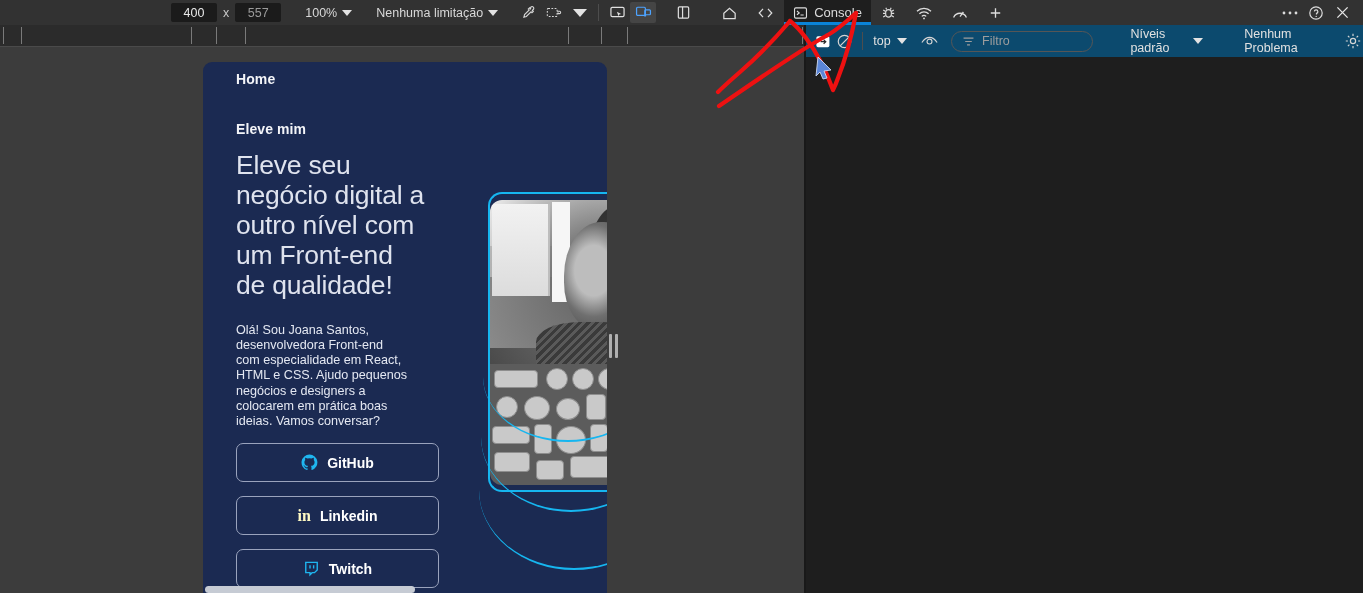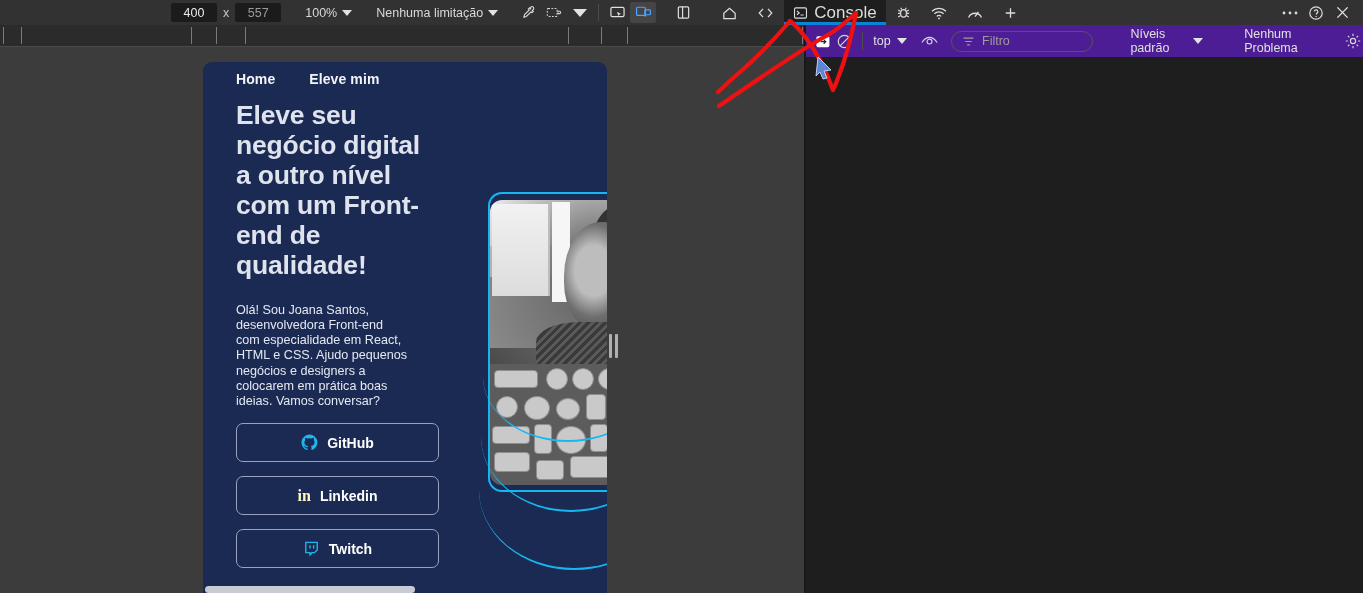--- a/index.html
+++ b/index.html
@@ -33,21 +33,21 @@
   .dim-input.second { color: #9b9b9b; }
   .dim-x { color: #c8c8c8; font-size: 12.5px; padding: 0 6px; }
   .dt-sep { width: 1px; height: 17px; background: #4d4d4d; margin: 0 5px; }
   .icobtn {
     width: 26px; height: 21px; display: flex; align-items: center;
     justify-content: center; border-radius: 2px;
   }
   .icobtn.active { background: #454545; }
   .tabbtn {
     height: 25px; display: flex; align-items: center; gap: 6px; padding: 0 9px;
-    position: relative; color: #dcdcdc; font-size: 17px;
+    position: relative; color: #dcdcdc; font-size: 13px;
   }
   .tabbtn.active { background: #1e1e1e; }
   .tabbtn.active::after {
     content: ""; position: absolute; left: 0; right: 0; bottom: 0;
     height: 3px; background: #0a84d8;
   }
 
   
   .rulerbar {
     position: absolute; left: 0; top: 25px; width: 805px; height: 21px;
@@ -55,21 +55,21 @@
   }
   .rulertick { position: absolute; top: 2px; width: 1px; height: 17px; background: #7a7a7a; }
   .rulerbar-btm {
     position: absolute; left: 0; top: 46px; width: 805px; height: 12px;
     background: #3c3c3c; border-top: 1px solid #4a4a4a;
   }
 
   
   .consolebar {
     position: absolute; left: 806px; top: 25px; width: 557px; height: 32px;
-    background: #4c1d95; display: flex; align-items: center; gap: 3px;
+    background: #0c4a6e; display: flex; align-items: center; gap: 3px;
     padding-left: 8px; color: #dadada; font-size: 12.5px;
   }
   .cb-sep { width: 1px; height: 18px; background: #4d4d4d; margin: 0 4px; }
   .filterbox {
     display: flex; align-items: center; gap: 7px; height: 21px;
     border: 1px solid #565656; border-radius: 11px; padding: 0 10px;
     width: 176px; color: #9d9d9d;
   }
   .cb-drop { display: flex; align-items: center; gap: 6px; padding: 0 4px; }
   .cb-text { color: #e0e0e0; font-size: 12.5px; }
@@ -94,24 +94,24 @@
     background: #1b2a52; border-radius: 9px 9px 0 0; overflow: hidden;
   }
   .grip {
     position: absolute; left: 608px; top: 333px; width: 11px; height: 26px;
     display: flex; gap: 3px; align-items: center; justify-content: center;
   }
   .grip span { width: 3px; height: 24px; background: #b0b0b0; border-radius: 1px; }
 
   
   .site { position: relative; width: 404px; height: 531px; }
-  .nav { display: flex; gap: 34px; padding: 9px 0 0 33px; }
+  .nav { display: flex; gap: 34px; padding: 9px 0 0 33px; flex-direction: column; }
   .nav a { color: #f3f4f8; font-size: 14px; font-weight: 700; text-decoration: none; letter-spacing: .1px; }
   .hero-h1 {
-    color: #dfe3ee; font-size: 26.5px; font-weight: 700; line-height: 1.13;
+    color: #dfe3ee; font-size: 26.5px; font-weight: 400; line-height: 1.13;
     padding: 14px 0 0 33px; width: 225px; letter-spacing: -0.2px;
   }
   .hero-p {
     color: #e4e8f2; font-size: 12.6px; line-height: 1.21; width: 205px;
     padding: 0 0 0 33px; margin-top: 22px;
   }
   .redes-title {
     color: #f2f4fa; font-size: 14.5px; font-weight: 800; text-align: center;
     width: 236px; margin: 24px 0 0 33px;
   }

